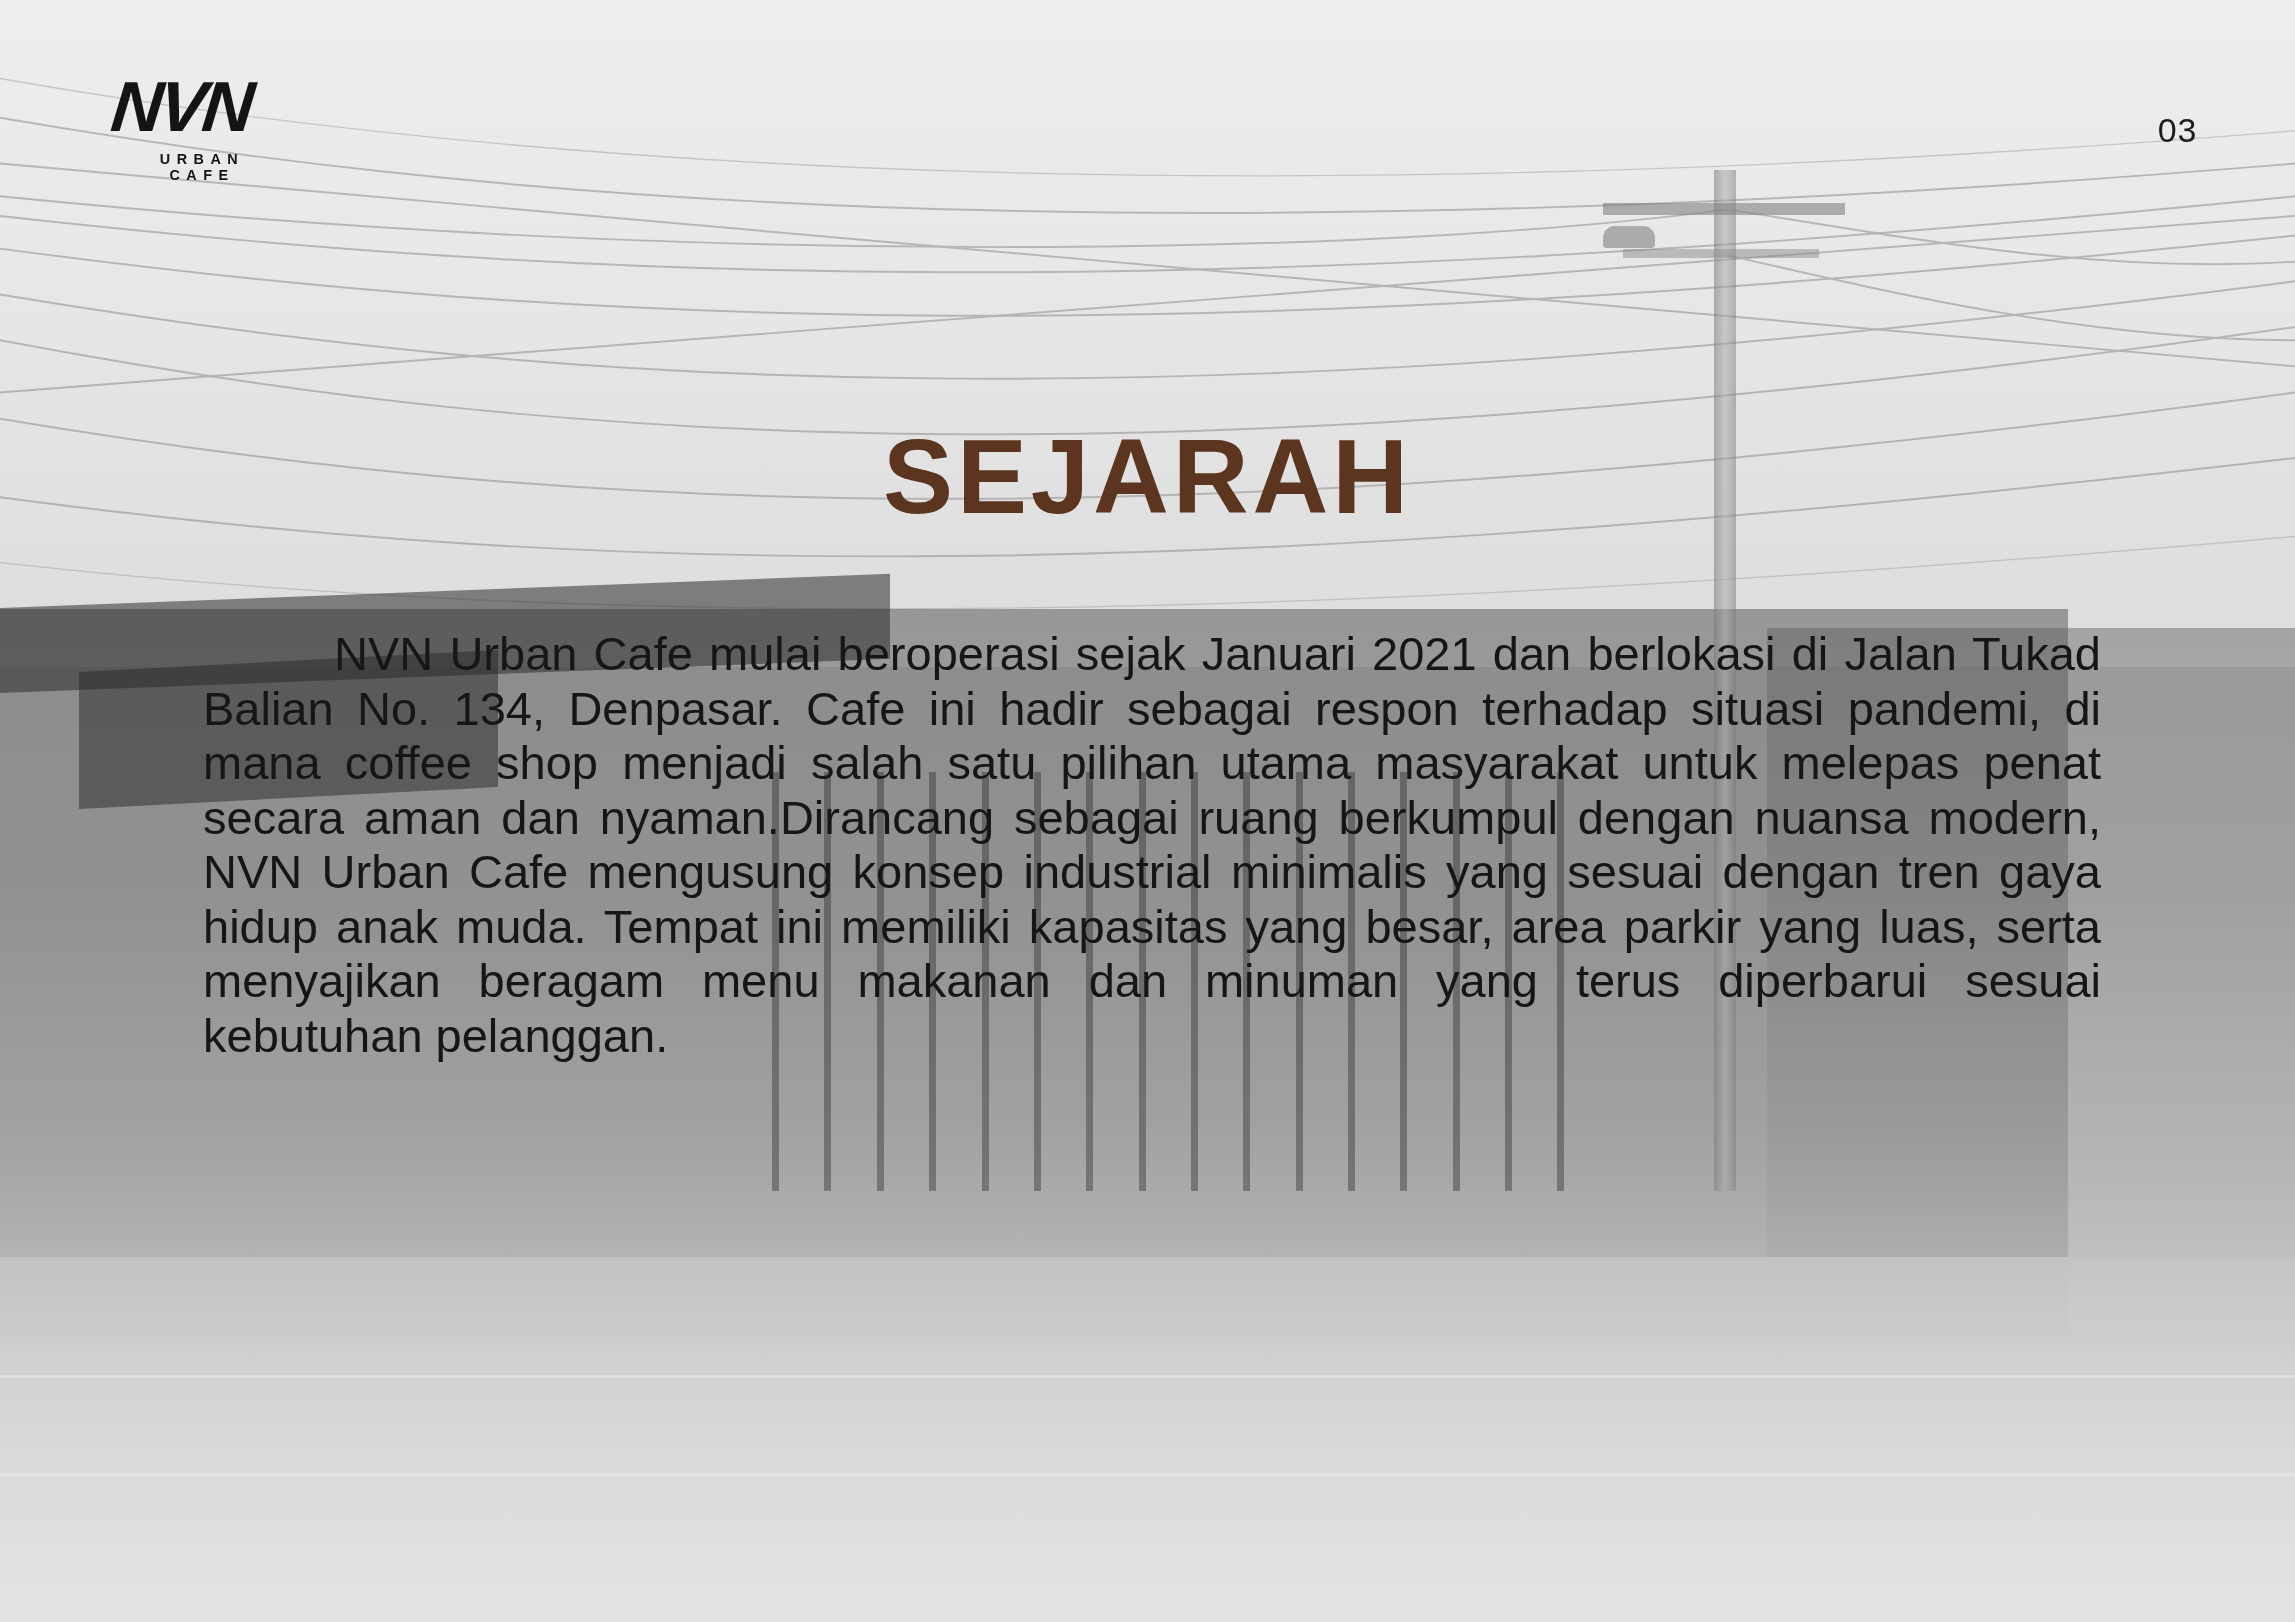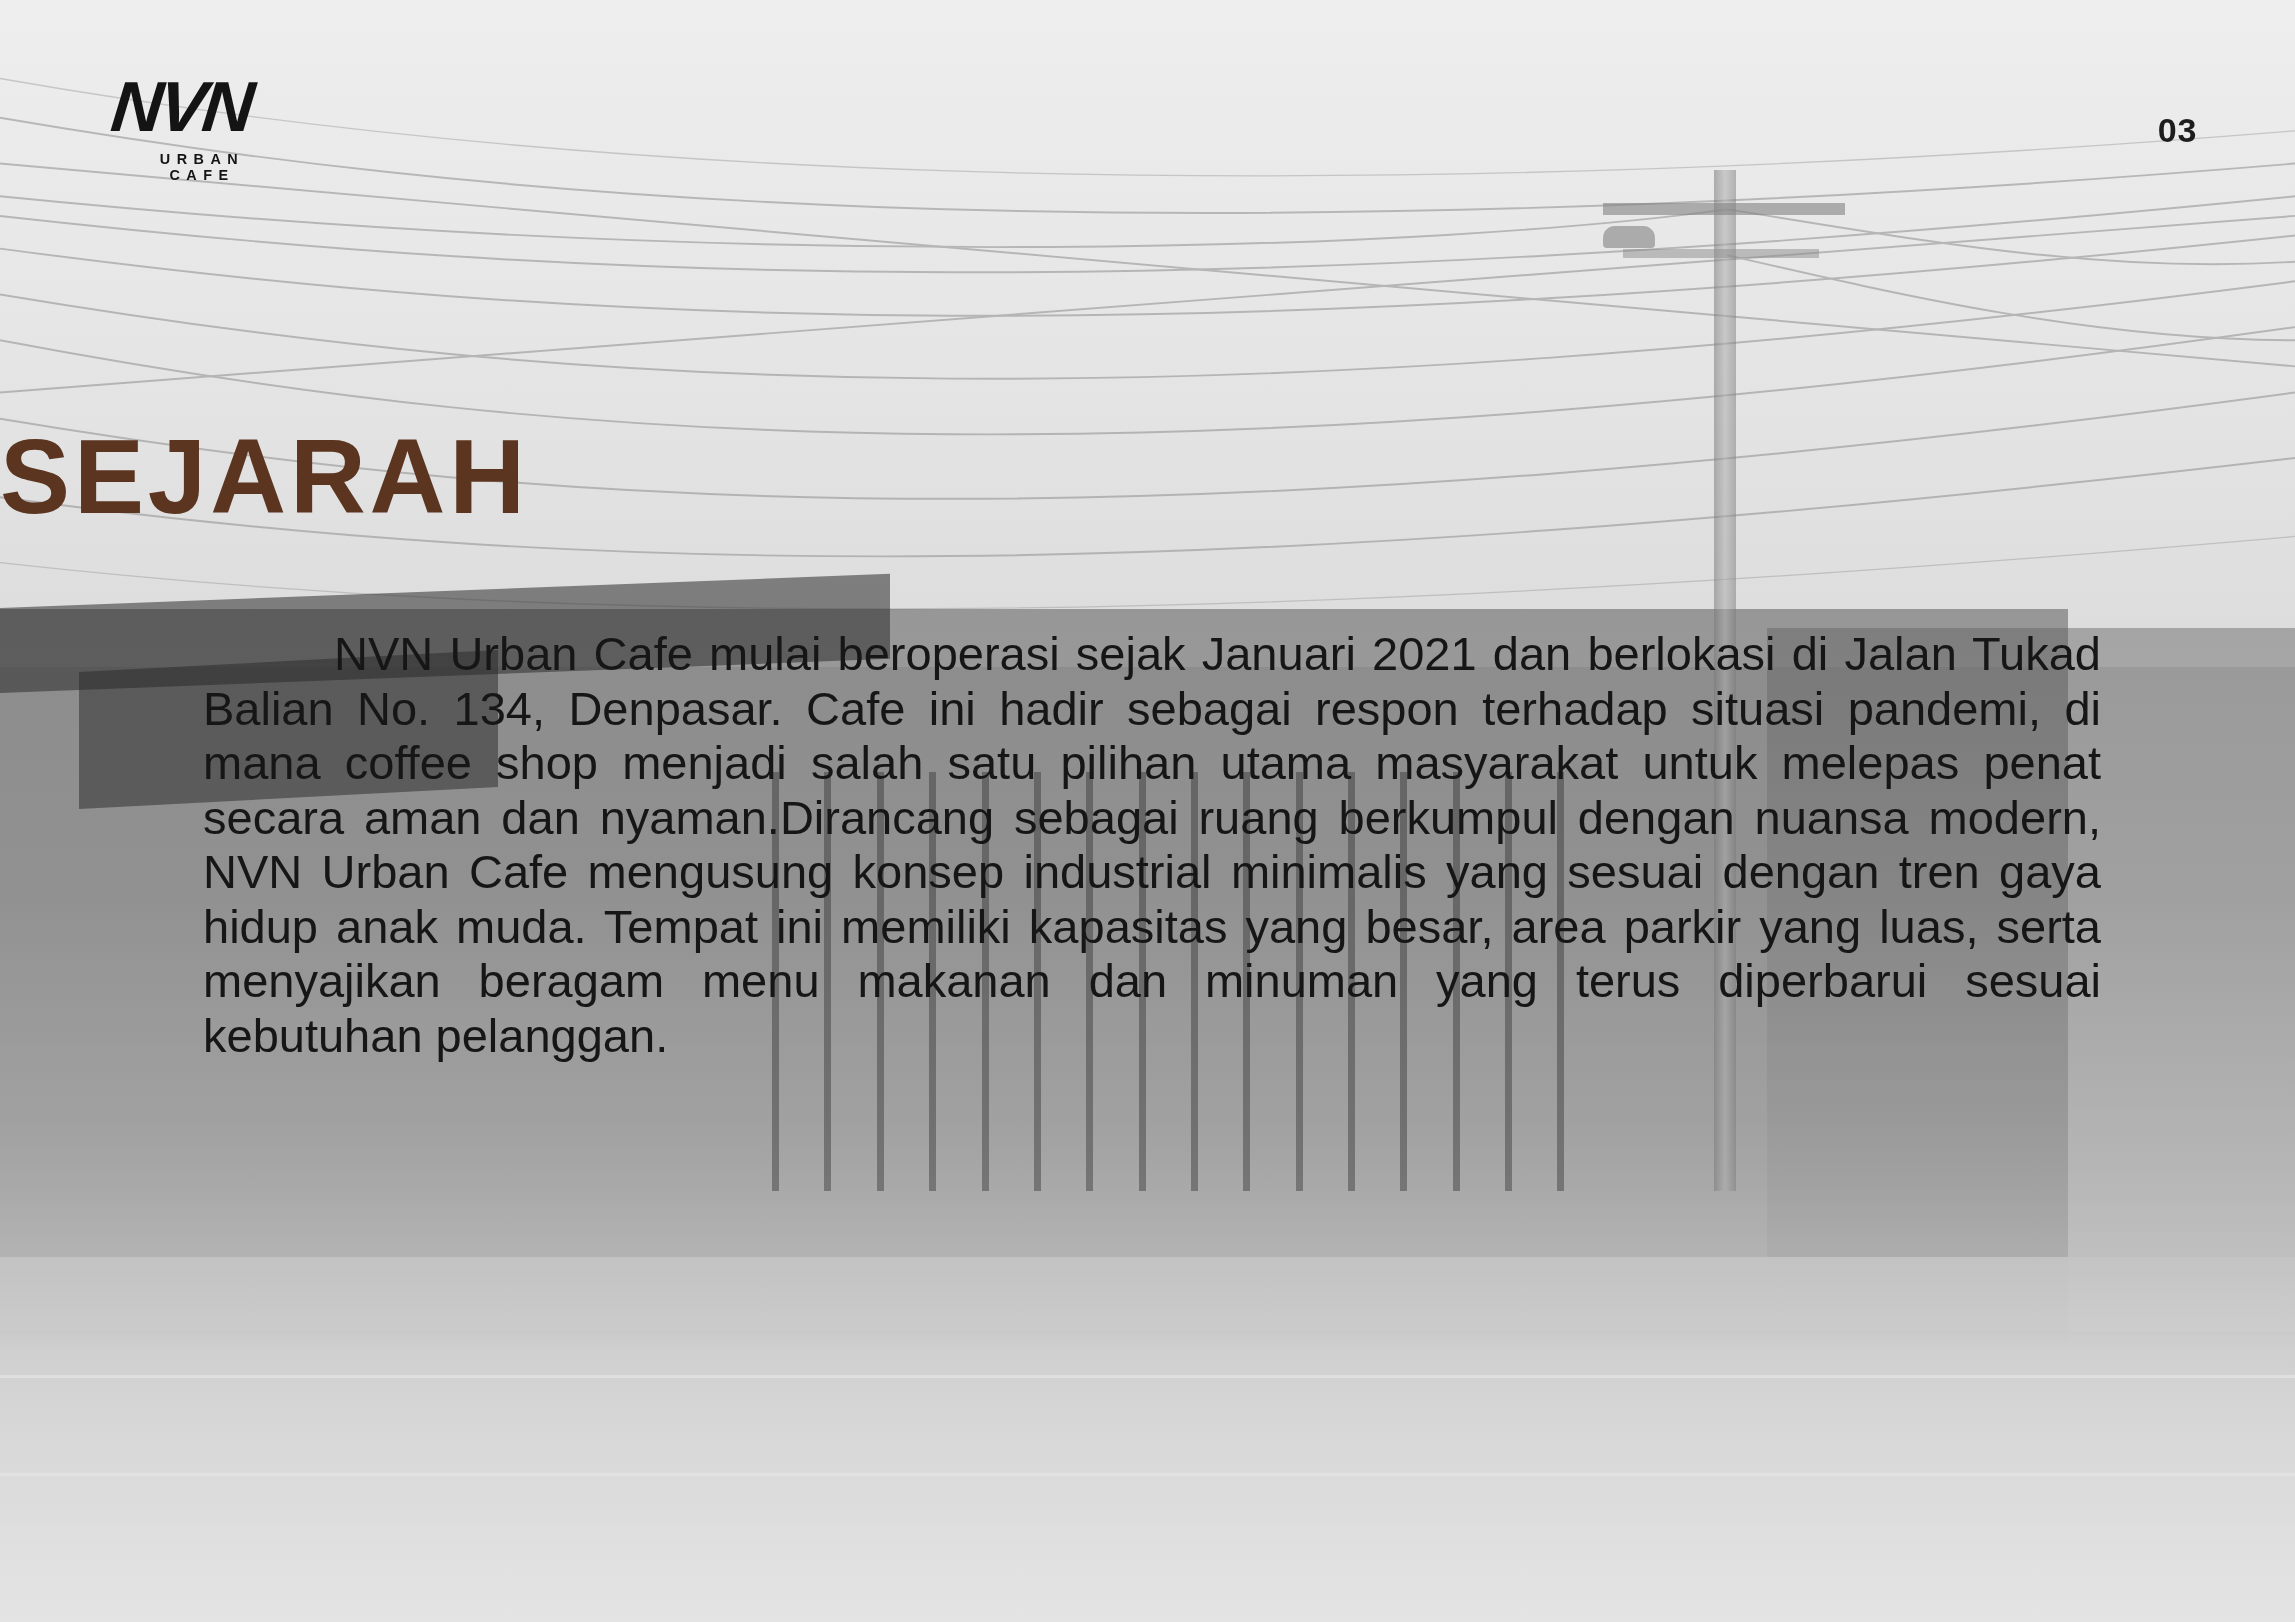--- a/index.html
+++ b/index.html
@@ -174,31 +174,31 @@
     font-weight: 700;
     color: #141414;
     margin-left: 42px;
   }
 
   .page-number {
     position: absolute;
     right: 98px;
     top: 111px;
     font-size: 34px;
-    font-weight: 700;
+    font-weight: 400;
     color: #1d1d1d;
     letter-spacing: 0.7px;
   }
 
   .title {
     position: absolute;
     left: 0;
     right: 0;
     top: 347px;
-    text-align: left;
+    text-align: center;
     font-size: 105px;
     font-weight: 800;
     letter-spacing: 3.9px;
     color: #5c3521;
   }
 
   .body-text {
     position: absolute;
     left: 203px;
     top: 595px;

